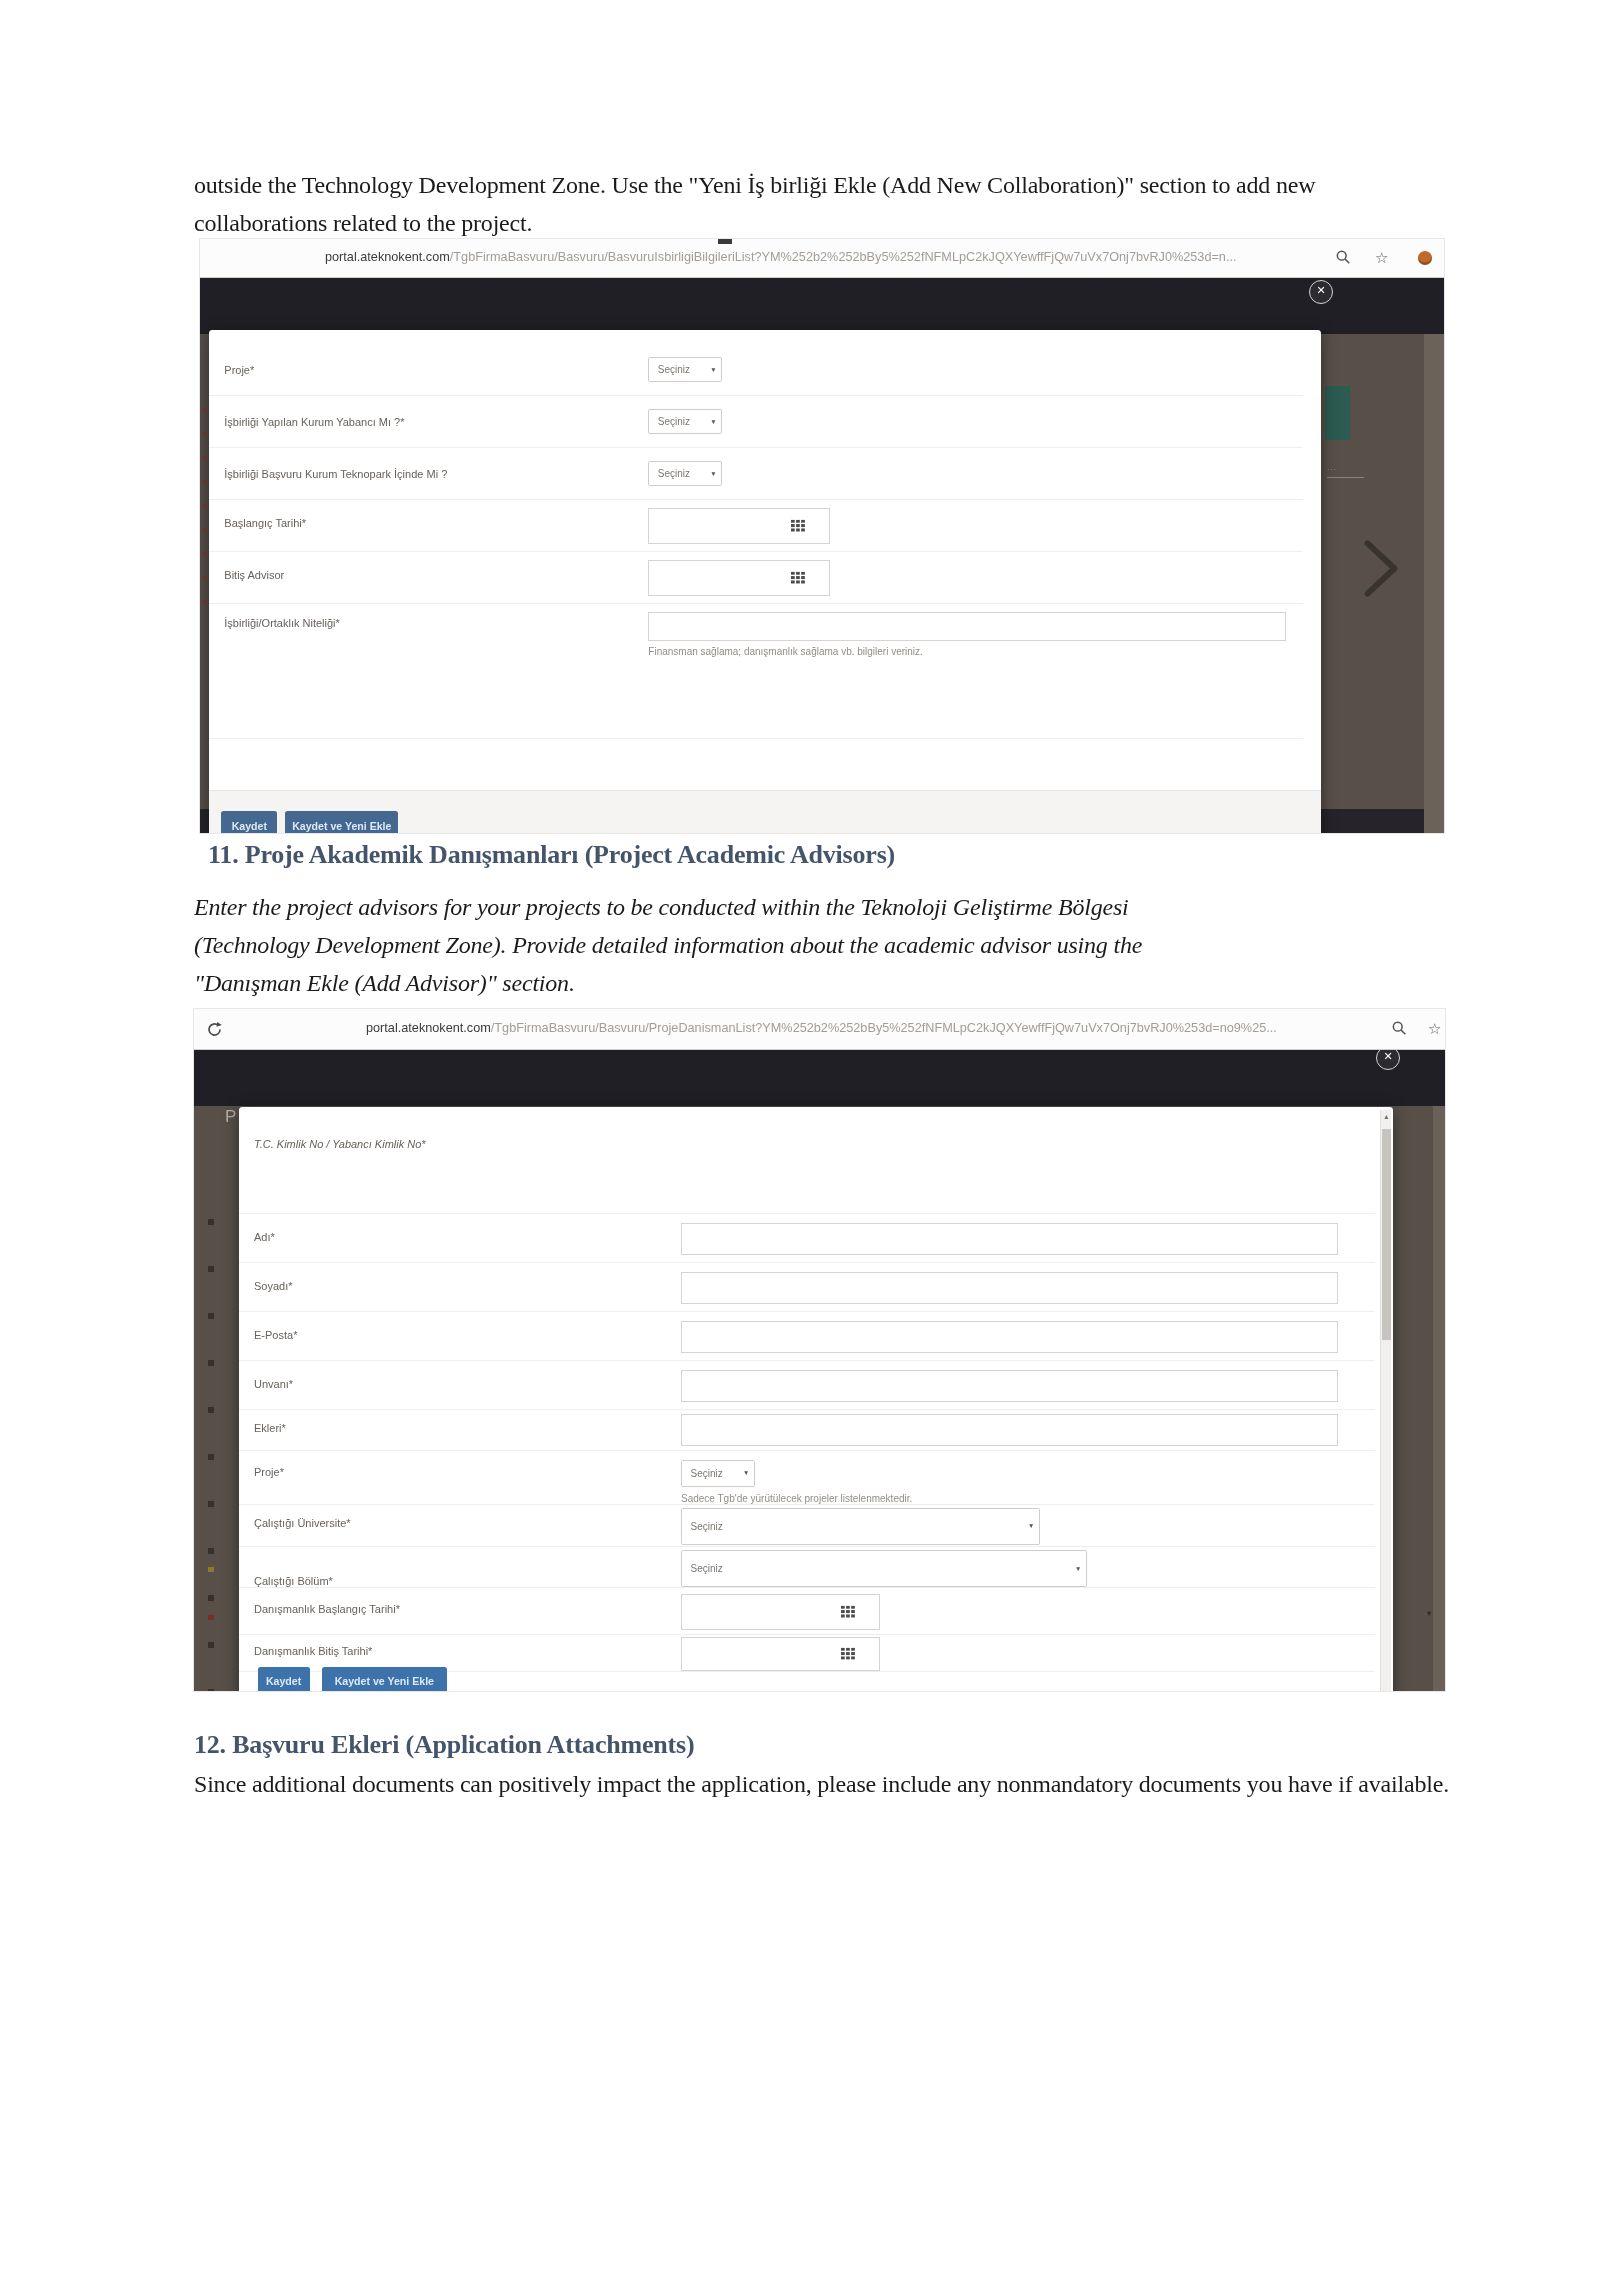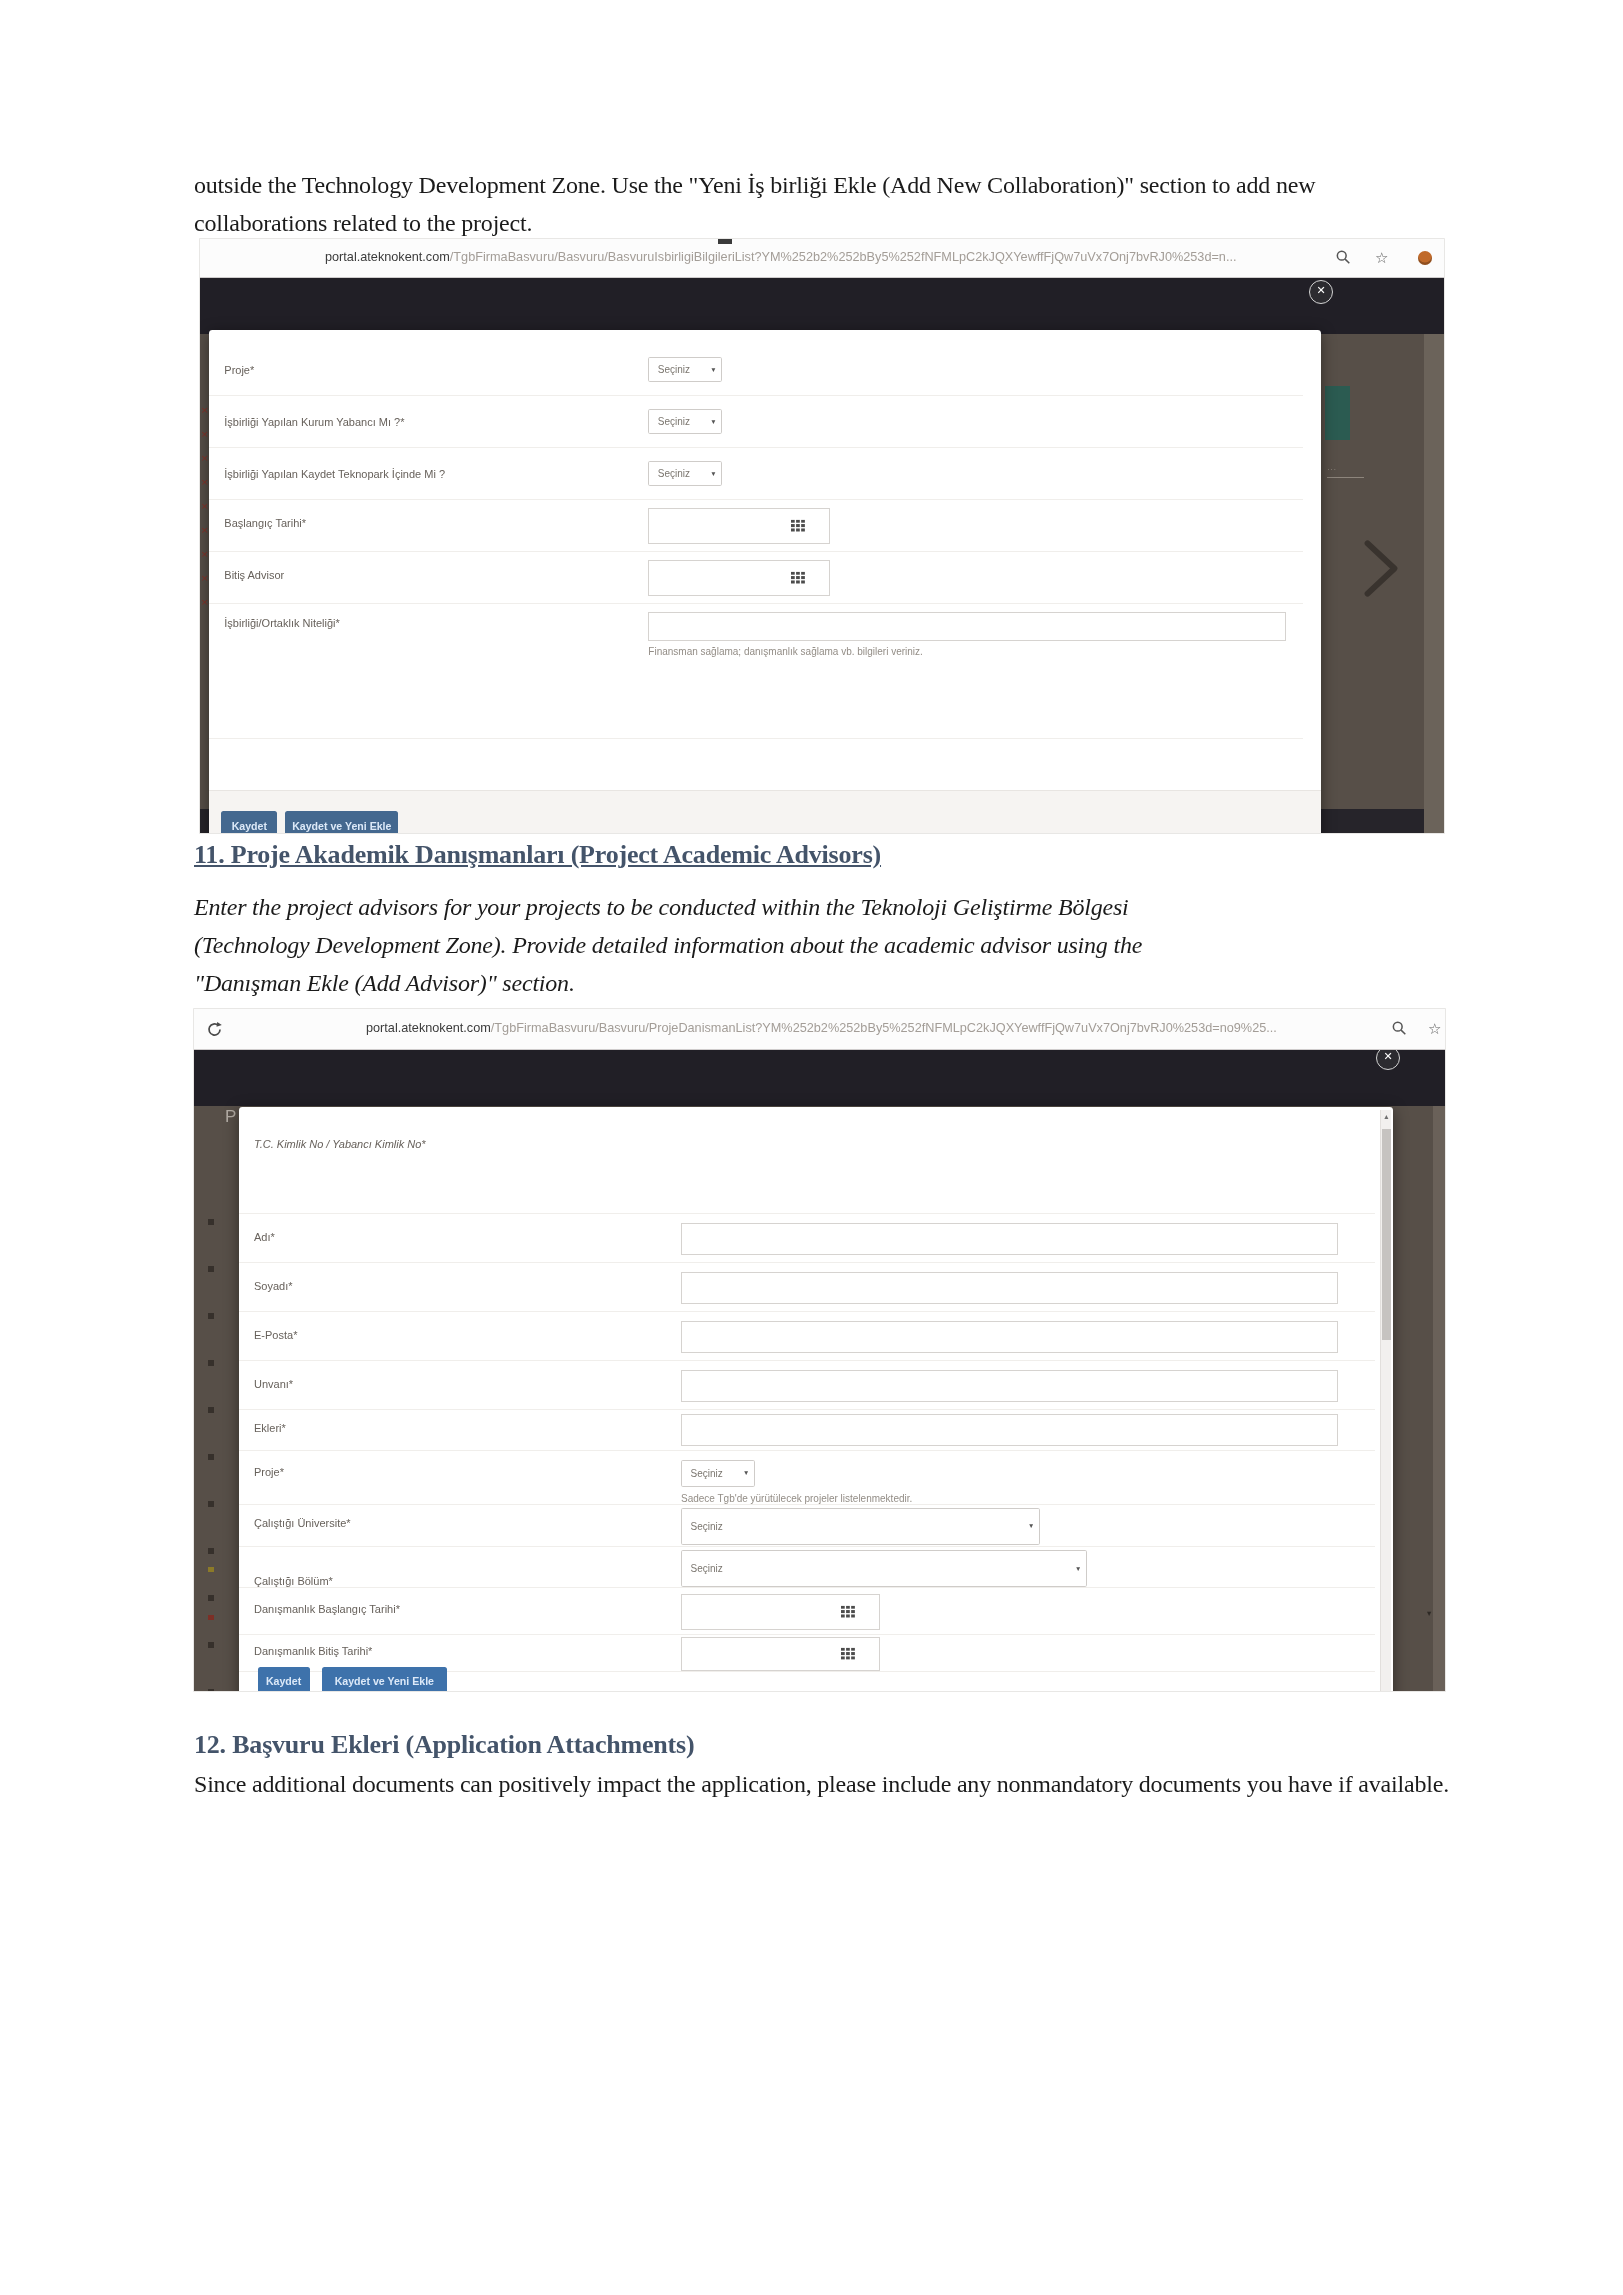--- a/index.html
+++ b/index.html
@@ -117,21 +117,21 @@
             <div class="frow" style="height: 52px;">
               <div class="flabel" style="width: 439px; padding-top: 20px;">İşbirliği Yapılan Kurum Yabancı Mı ?*</div>
               <div class="fctl" style="padding-top: 13.5px;">
                 <div class="sel" style="width: 74px; height: 25px;">
                   <span class="selv">Seçiniz</span>
                   <span class="caret">▾</span>
                 </div>
               </div>
             </div>
             <div class="frow" style="height: 52px;">
-              <div class="flabel" style="width: 439px; padding-top: 20px;">İşbirliği Yapılan Kaydet Teknopark İçinde Mi ?</div>
+              <div class="flabel" style="width: 439px; padding-top: 20px;">İşbirliği Başvuru Kurum Teknopark İçinde Mi ?</div>
               <div class="fctl" style="padding-top: 13.5px;">
                 <div class="sel" style="width: 74px; height: 25px;">
                   <span class="selv">Seçiniz</span>
                   <span class="caret">▾</span>
                 </div>
               </div>
             </div>
             <div class="frow" style="height: 52px;">
               <div class="flabel" style="width: 439px; padding-top: 17px;">Başlangıç Tarihi*</div>
               <div class="fctl" style="padding-top: 8.5px;">
@@ -178,21 +178,21 @@
           </div>
         <div class="footer1">
           <button class="btn b1" style="position:absolute; left:12px; top:20px; width:56px; height:30px;">Kaydet</button>
           <button class="btn b1" style="position:absolute; left:76px; top:20px; width:113px; height:30px;">Kaydet ve Yeni Ekle</button>
         </div>
       </div>
       <div class="closebtn" style="left:1109px; top:1.7px;">✕</div>
     </div>
   </div>
 
-  <div class="h2" style="left:194px; top:840px;text-decoration:underline;">11. Proje Akademik Danışmanları (Project Academic Advisors)</div>
+  <div class="h2" style="left:208px; top:840px;">11. Proje Akademik Danışmanları (Project Academic Advisors)</div>
   <div class="para" style="left:194px; top:888px; width:1048px;font-style:italic;">Enter the project advisors for your projects to be conducted within the Teknoloji Geliştirme Bölgesi (Technology Development Zone). Provide detailed information about the academic advisor using the "Danışman Ekle (Add Advisor)" section.</div>
 
   <div class="shot" style="left:194px; top:1009px; width:1251px; height:682px;">
     <div class="urlbar" style="height:41px;">
       <span class="ubicon" style="left:12px; top:12px;">
         <svg width="17" height="17" viewBox="0 0 20 20">
             <path d="M16.5 10 a6.5 6.5 0 1 1 -2.2-4.9" fill="none" stroke="#4a4a4a" stroke-width="2"></path>
             <polygon points="13.2,1.2 18.6,4.6 12.4,6.9" fill="#4a4a4a"></polygon>
           </svg>
       </span>

